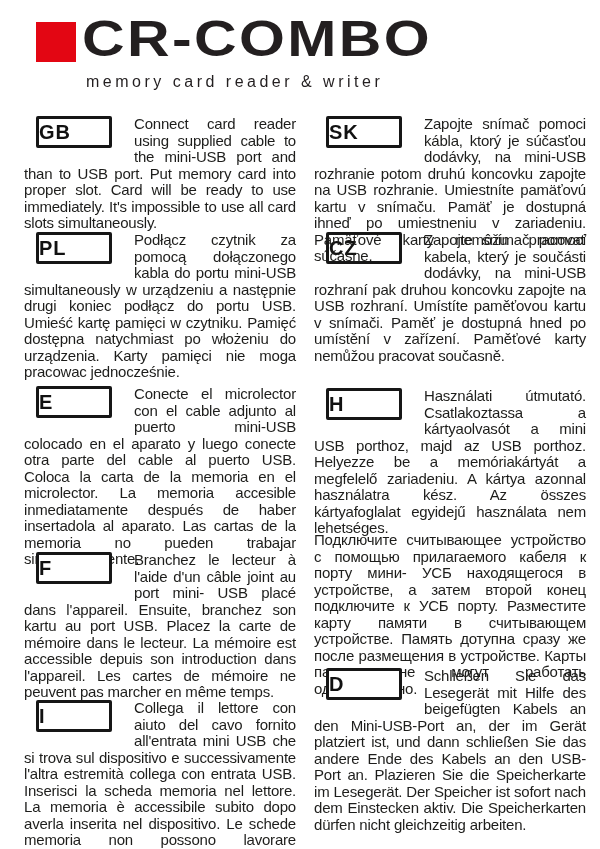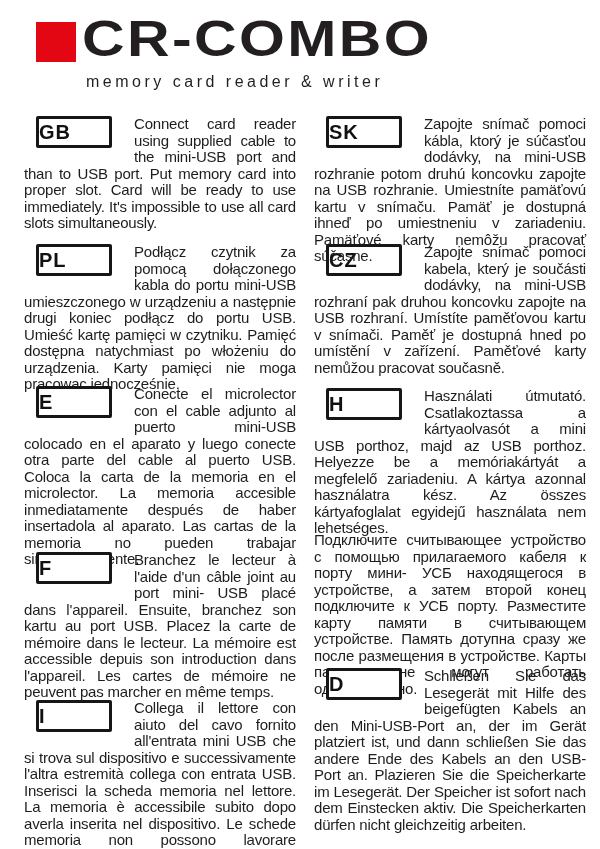--- a/index.html
+++ b/index.html
@@ -49,21 +49,21 @@
   }
 
   
   .section {
     position: absolute;
     width: 272px;
   }
   .col-left  { left: 24px; }
   .col-right { left: 314px; }
   .top-a { top: 116px; }
-  .top-b { top: 244px; }
+  .top-b { top: 232px; }
   .top-e { top: 386px; }
   .top-f { top: 552px; }
   .top-i { top: 700px; }
   .top-h { top: 388px; }
   .top-rus { top: 532px; }
   .top-d { top: 668px; }
 
   .badge {
     float: left;
     margin: 0 22px 14px 12px;
@@ -107,21 +107,21 @@
     <div class="badge">
         <span>GB</span>
       </div>
     <p>Connect card reader using supplied cable to the mini-USB port and than to USB port. Put memory card into proper slot. Card will be ready to use immediately. It's impossible to use all card slots simultaneously.</p>
   </div>
 
   <div class="section col-left top-b">
     <div class="badge">
         <span>PL</span>
       </div>
-    <p>Podłącz czytnik za pomocą dołączonego kabla do portu mini-USB umieszczonego w urządzeniu a następnie drugi koniec podłącz do portu USB. Umieść kartę pamięci w czytniku. Pamięć dostępna natychmiast po włożeniu do urządzenia. Karty pamięci nie moga pracowac jednocześnie.</p>
+    <p>Podłącz czytnik za pomocą dołączonego kabla do portu mini-USB simultaneously w urządzeniu a następnie drugi koniec podłącz do portu USB. Umieść kartę pamięci w czytniku. Pamięć dostępna natychmiast po włożeniu do urządzenia. Karty pamięci nie moga pracowac jednocześnie.</p>
   </div>
 
   <div class="section col-left top-e">
     <div class="badge">
         <span>E</span>
       </div>
     <p>Conecte el microlector con el cable adjunto al puerto mini-USB colocado en el aparato y luego conecte otra parte del cable al puerto USB. Coloca la carta de la memoria en el microlector. La memoria accesible inmediatamente después de haber insertadola al aparato. Las cartas de la memoria no pueden trabajar simultáneamente.</p>
   </div>
 
   <div class="section col-left top-f">

